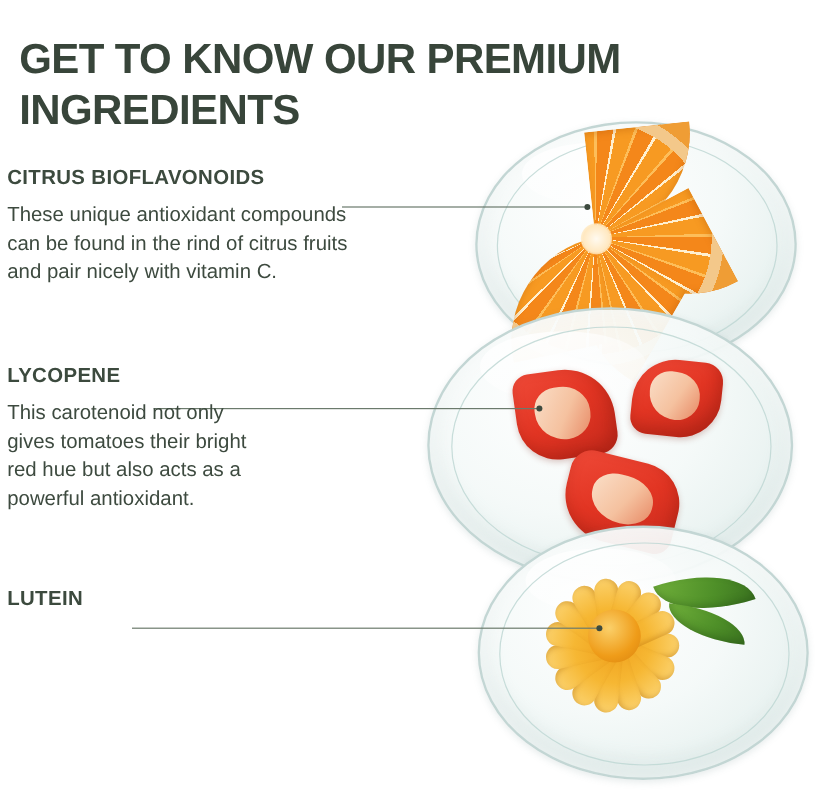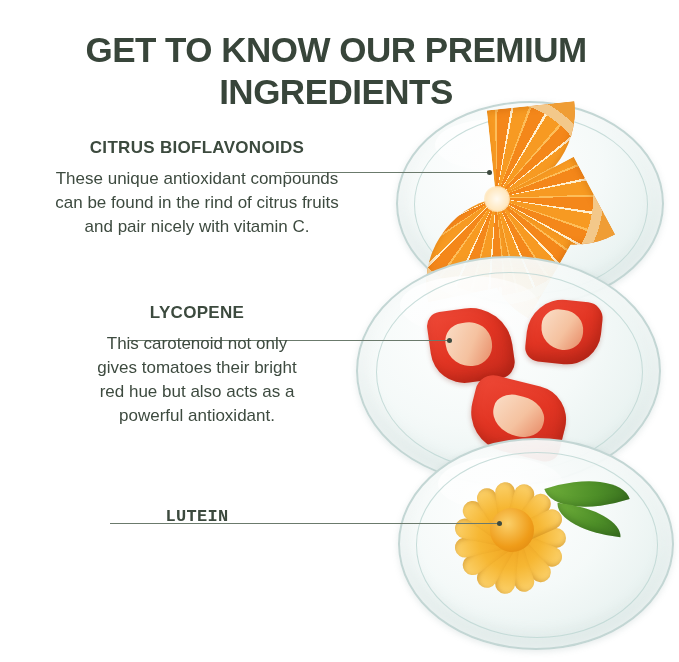--- a/index.html
+++ b/index.html
@@ -8,21 +8,20 @@
     width: 679px; height: 662px;
     background: #ffffff;
     font-family: "Liberation Sans", sans-serif;
     overflow: hidden;
   }
   #page {
     position: relative;
     width: 679px; height: 662px;
     background: #ffffff;
     overflow: hidden;
-    text-align: center;
   }
 
   
   #headline {
     position: absolute;
     left: 16px; top: 6px;
     width: 640px;
     font-size: 35px;
     line-height: 42px;
     font-weight: bold;
@@ -43,21 +42,21 @@
   }
   .block-body {
     font-size: 17px;
     line-height: 24px;
     color: #3d4a3f;
     margin: 0;
     white-space: pre-line;
   }
   #block-citrus  { top: 138px; }
   #block-lycopene{ top: 303px; }
-  #block-lutein  { top: 507px; font-family: Liberation Mono, monospace; }
+  #block-lutein  { top: 489px; }
 
   
   .leader {
     position: absolute;
     height: 1px;
     background: #6b7a6c;
   }
   .leader-dot {
     position: absolute;
     width: 5px; height: 5px;

